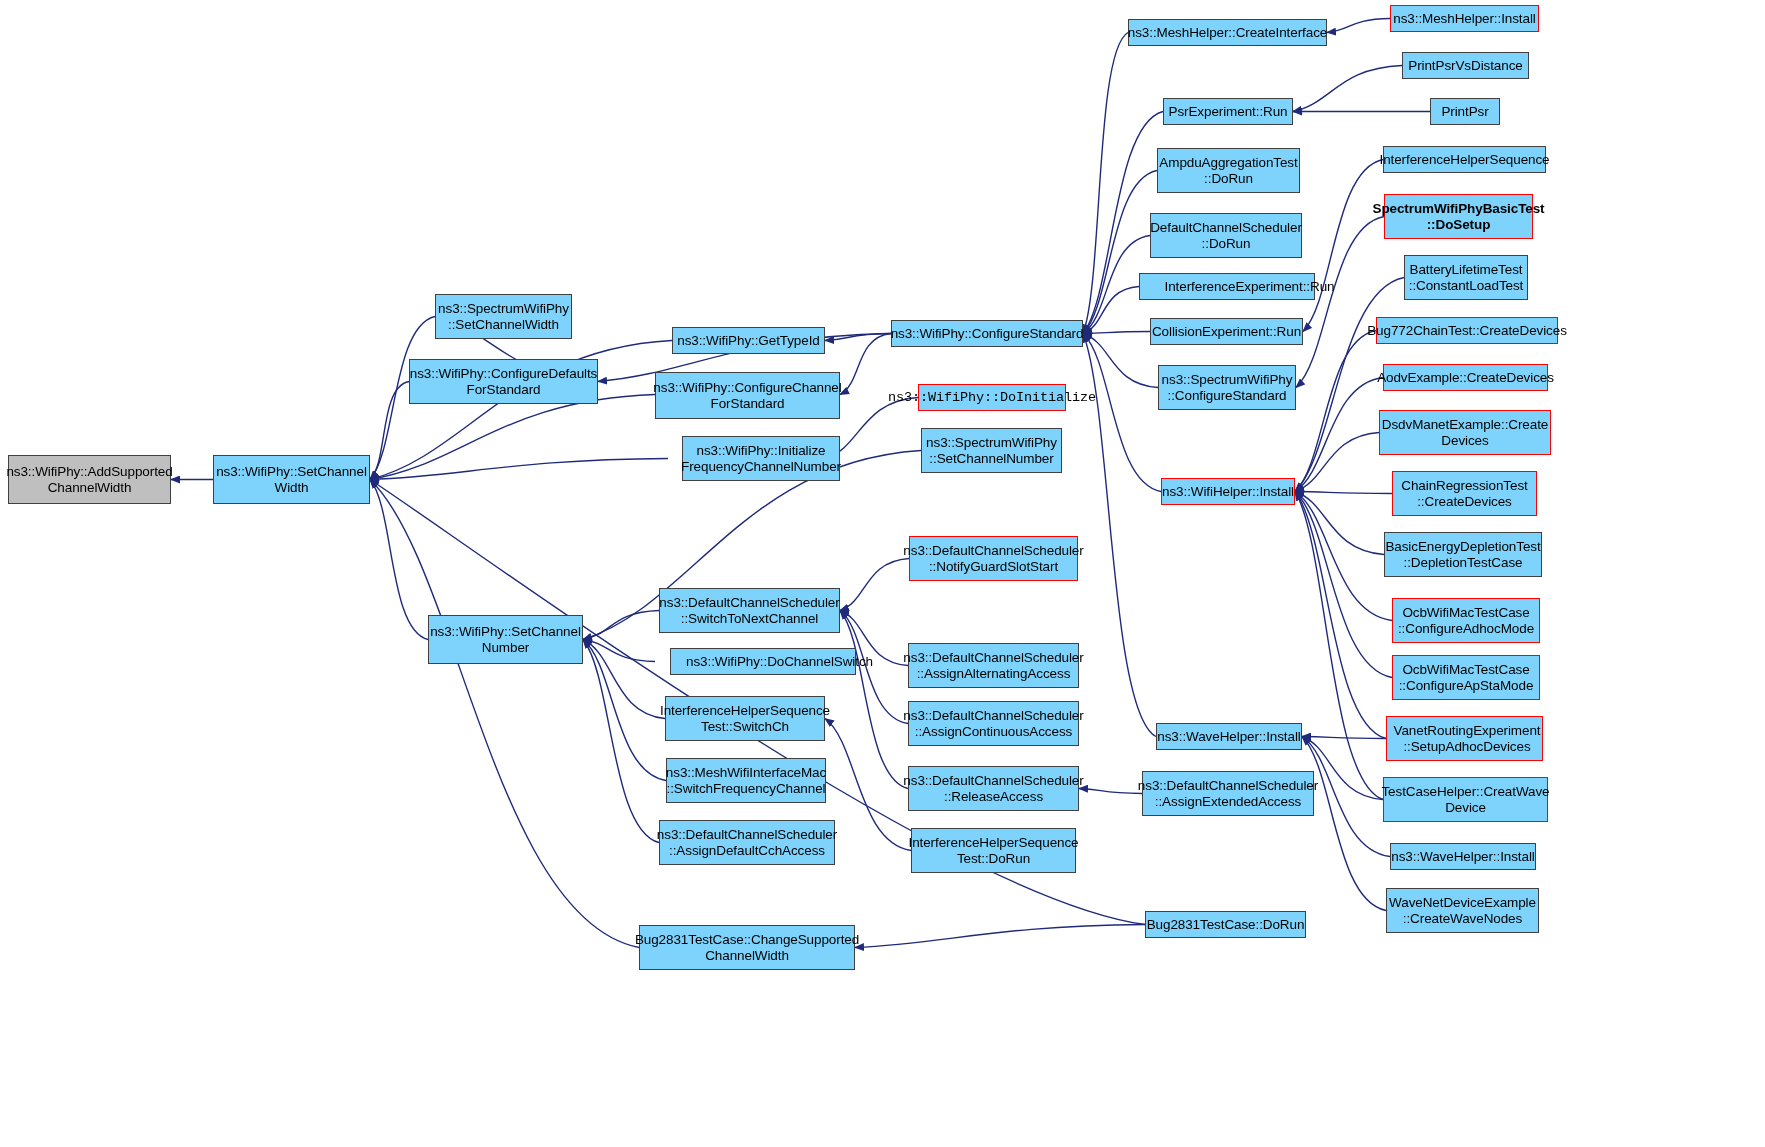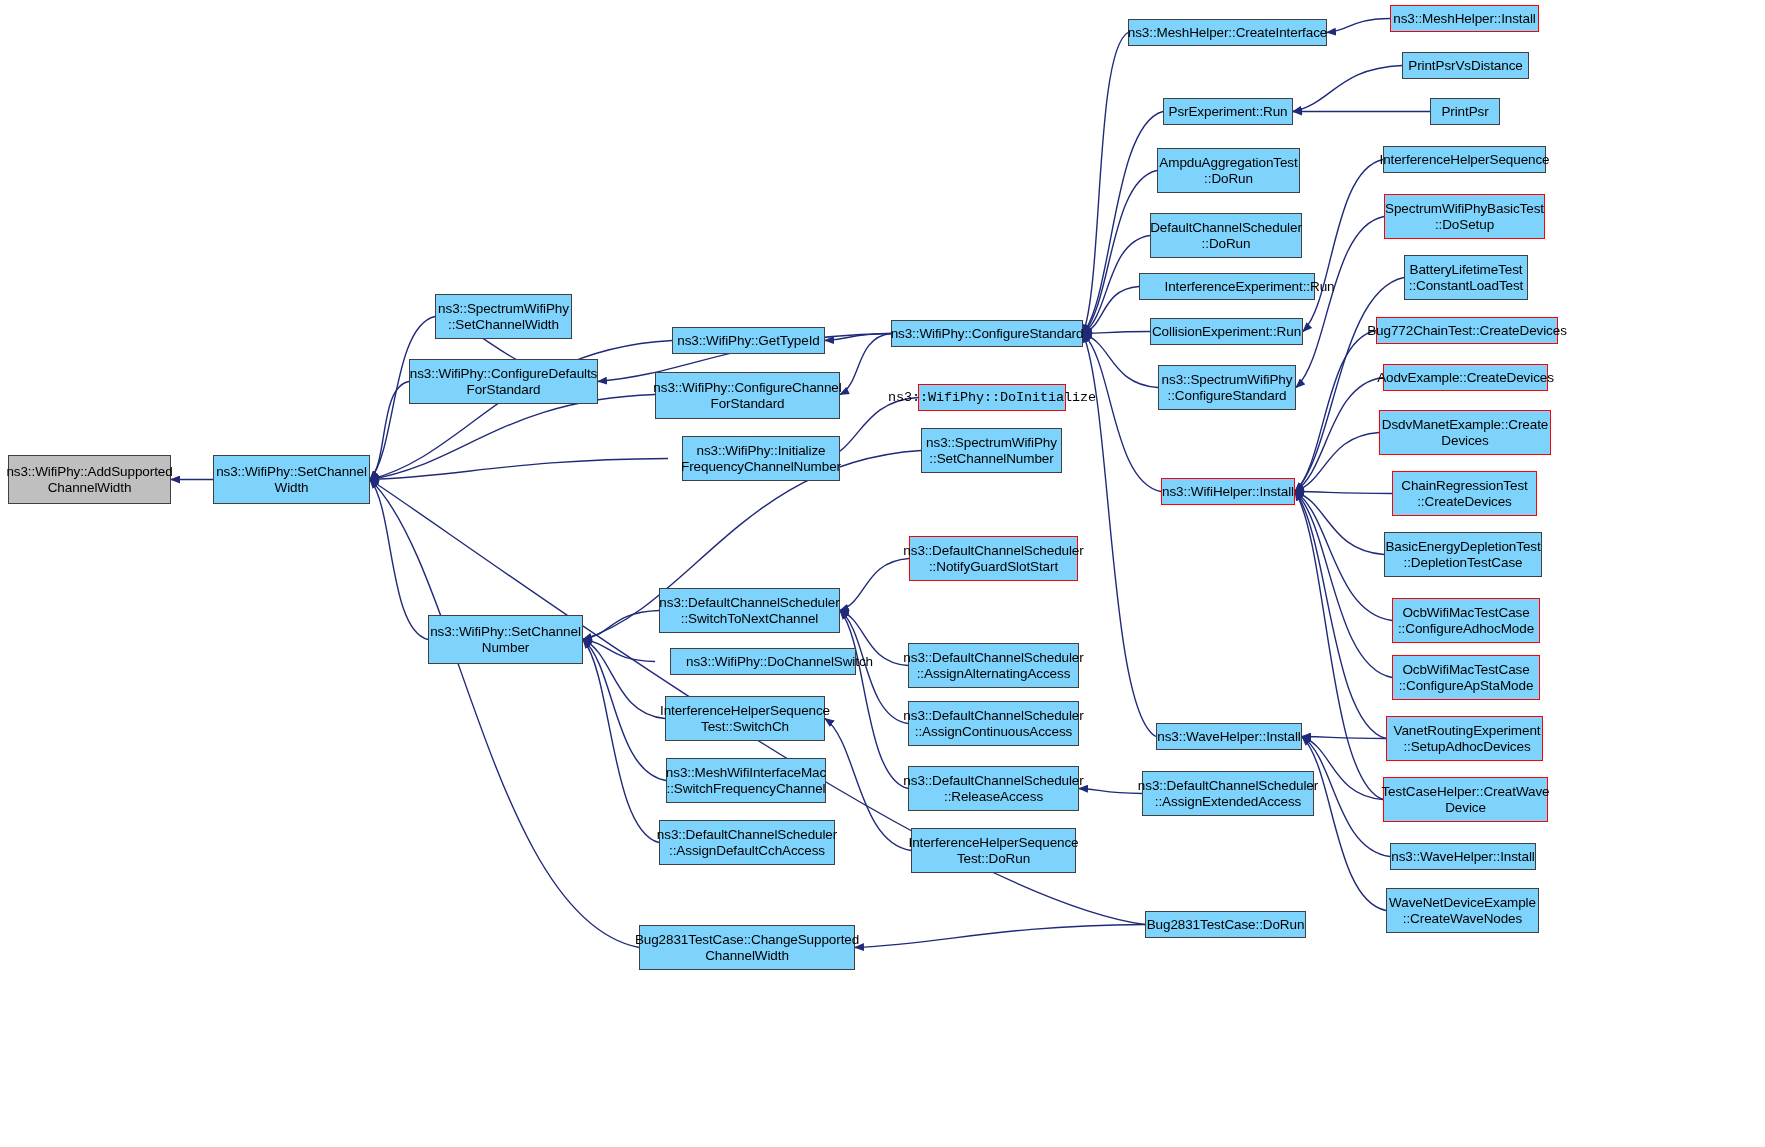--- a/index.html
+++ b/index.html
@@ -144,21 +144,21 @@
 ::DoRun</div>
     <div class="node" style="left: 1139px; top: 273px; width: 176px; height: 27px; padding-left: 48px;">InterferenceExperiment::Run</div>
     <div class="node" style="left: 1150px; top: 318px; width: 153px; height: 27px;">CollisionExperiment::Run</div>
     <div class="node" style="left: 1158px; top: 365px; width: 138px; height: 45px;">ns3::SpectrumWifiPhy
 ::ConfigureStandard</div>
     <div class="node red" style="left: 1161px; top: 478px; width: 134px; height: 27px;">ns3::WifiHelper::Install</div>
     <div class="node red" style="left: 1390px; top: 5px; width: 149px; height: 27px;">ns3::MeshHelper::Install</div>
     <div class="node" style="left: 1402px; top: 52px; width: 127px; height: 27px;">PrintPsrVsDistance</div>
     <div class="node" style="left: 1430px; top: 98px; width: 70px; height: 27px;">PrintPsr</div>
     <div class="node" style="left: 1383px; top: 146px; width: 163px; height: 27px;">InterferenceHelperSequence</div>
-    <div class="node red" style="left: 1384px; top: 194px; width: 161px; height: 45px;">SpectrumWifiPhyBasicTest
+    <div class="node red" style="left: 1384px; top: 194px; width: 149px; height: 45px; font-weight: bold;">SpectrumWifiPhyBasicTest
 ::DoSetup</div>
     <div class="node" style="left: 1404px; top: 255px; width: 124px; height: 45px;">BatteryLifetimeTest
 ::ConstantLoadTest</div>
     <div class="node red" style="left: 1376px; top: 317px; width: 182px; height: 27px;">Bug772ChainTest::CreateDevices</div>
     <div class="node red" style="left: 1383px; top: 364px; width: 165px; height: 27px;">AodvExample::CreateDevices</div>
     <div class="node red" style="left: 1379px; top: 410px; width: 172px; height: 45px;">DsdvManetExample::Create
 Devices</div>
     <div class="node red" style="left: 1392px; top: 471px; width: 145px; height: 45px;">ChainRegressionTest
 ::CreateDevices</div>
     <div class="node" style="left: 1384px; top: 532px; width: 158px; height: 45px;">BasicEnergyDepletionTest

